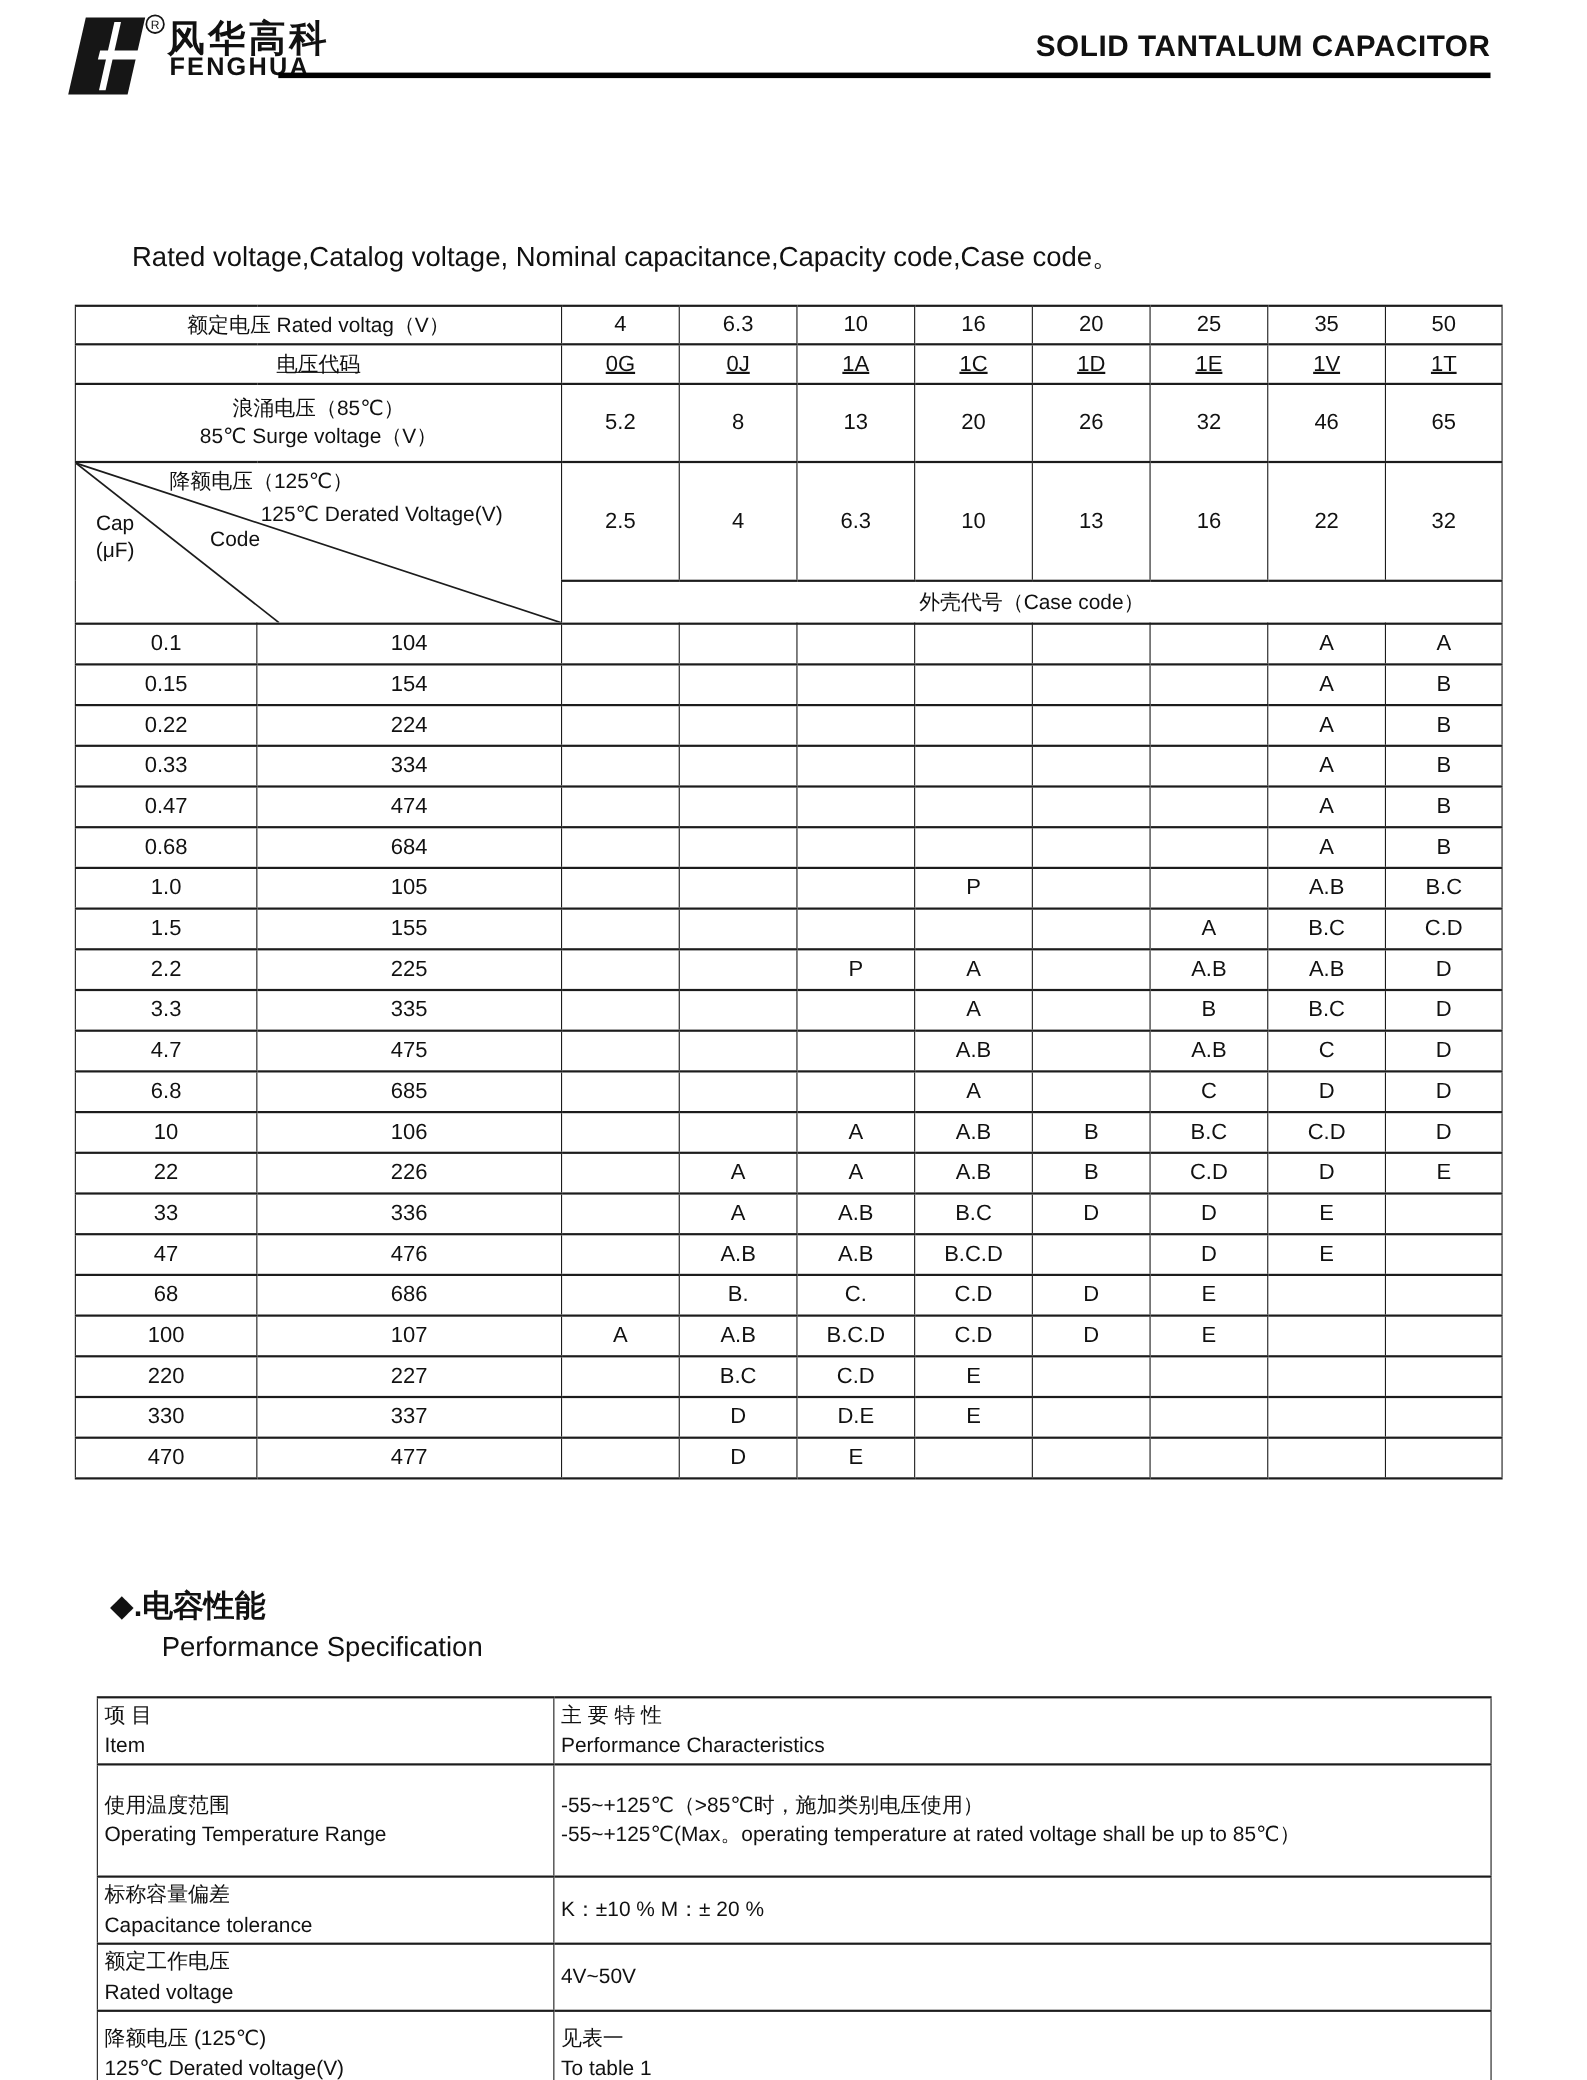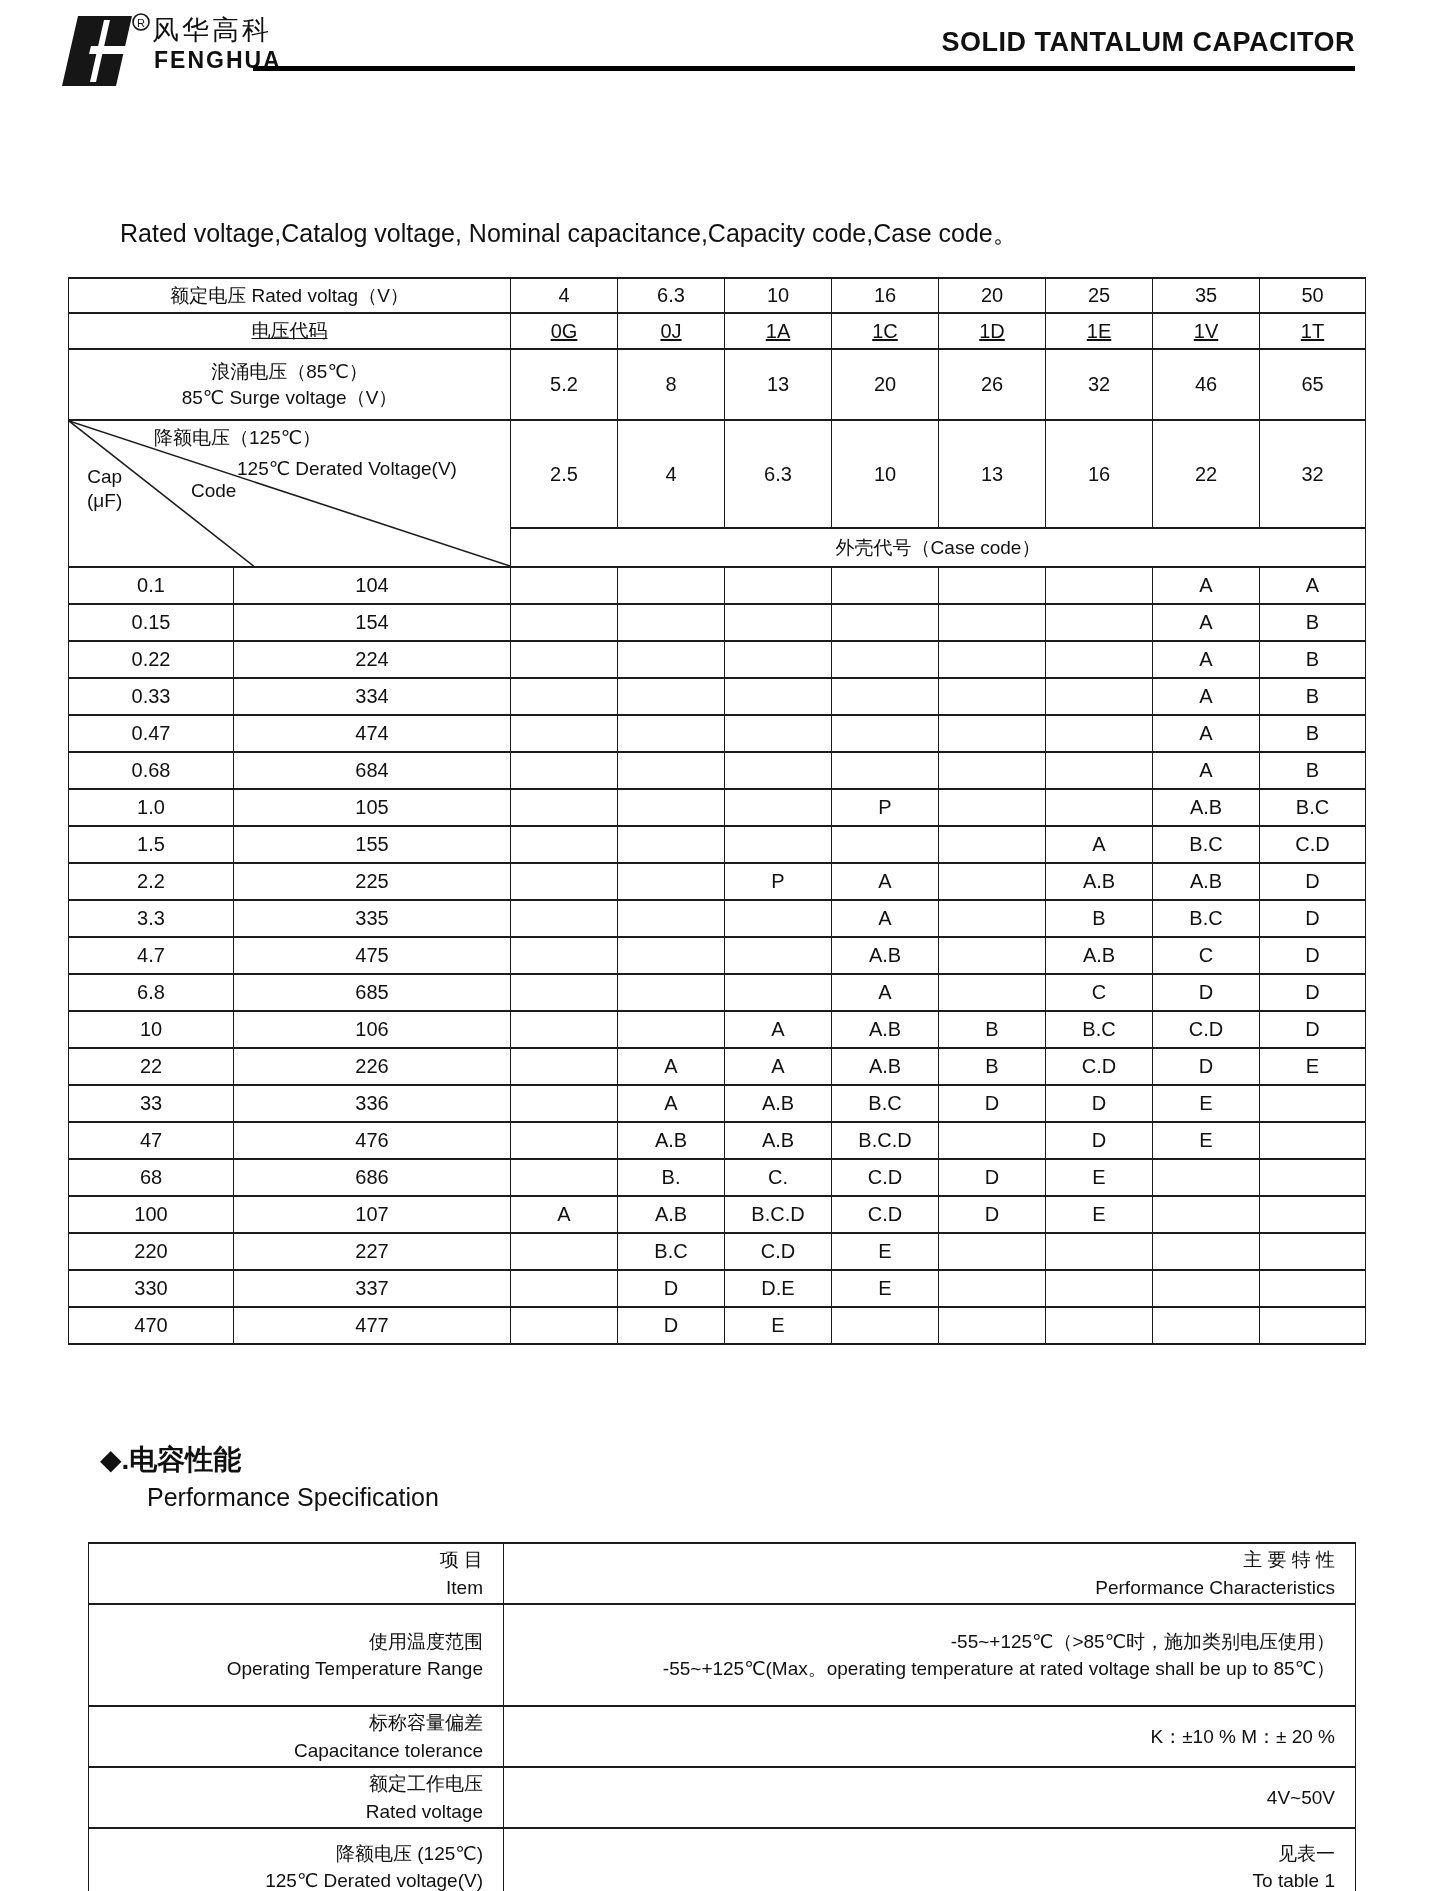--- a/index.html
+++ b/index.html
@@ -3,21 +3,21 @@
 <meta charset="utf-8">
 <style>
   html,body{margin:0;padding:0;background:#e8e8e8;}
   .page{
     position:relative;width:1443px;height:1891px;background:#ffffff;
     font-family:"Liberation Sans","DejaVu Sans",sans-serif;color:#111;
     overflow:hidden;margin:0 auto;
   }
   
   .logo-mark{position:absolute;left:58px;top:12px;}
-  .brand-cn{position:absolute;left:152px;top:12px;font-size:27px;font-weight:normal;letter-spacing:3px;}
+  .brand-cn{position:absolute;left:152px;top:12px;font-size:34px;font-weight:bold;letter-spacing:3px;}
   .brand-en{position:absolute;left:154px;top:47px;font-size:23px;font-weight:600;letter-spacing:2px;}
   .hdr-title{position:absolute;right:88px;top:27px;font-size:27px;font-weight:bold;letter-spacing:.5px;}
   .hdr-rule{position:absolute;left:253px;top:66px;width:1102px;height:5px;background:#000;}
   
   .s1-cn{position:absolute;left:88px;top:181px;font-size:27px;font-weight:600;}
   .s1-en{position:absolute;left:120px;top:217px;font-size:25px;}
   .s2-cn{position:absolute;left:100px;top:1441px;font-size:28px;font-weight:600;}
   .s2-en{position:absolute;left:147px;top:1483px;font-size:25px;}
   
   .vtable{
@@ -44,21 +44,21 @@
   .dv-en{left:168px;top:36px;}
   .d-cap{left:18px;top:44px;line-height:1.25;}
   .d-code{left:122px;top:59px;}
   
   .ptable{
     position:absolute;left:88px;top:1542px;width:1267px;
     border-collapse:collapse;table-layout:fixed;
   }
   .ptable td{
     border:1.5px solid #1c1c1c;border-top-width:2.5px;border-bottom-width:2.5px;
-    text-align:right;vertical-align:middle;font-size:19px;padding:2px 20px;line-height:1.45;
+    text-align:left;vertical-align:middle;font-size:19px;padding:2px 6px;line-height:1.45;
   }
   .ptable tr:last-child td{border-bottom-width:4px;}
   .ptable .ph td{height:48px;}
   .ptable .pr1 td{height:96px;}
   .ptable .pr2 td{height:48px;}
   .ptable .pr3 td{height:48px;}
   .ptable .pr4 td{height:72px;}
 </style>
 </head>
 <body>

